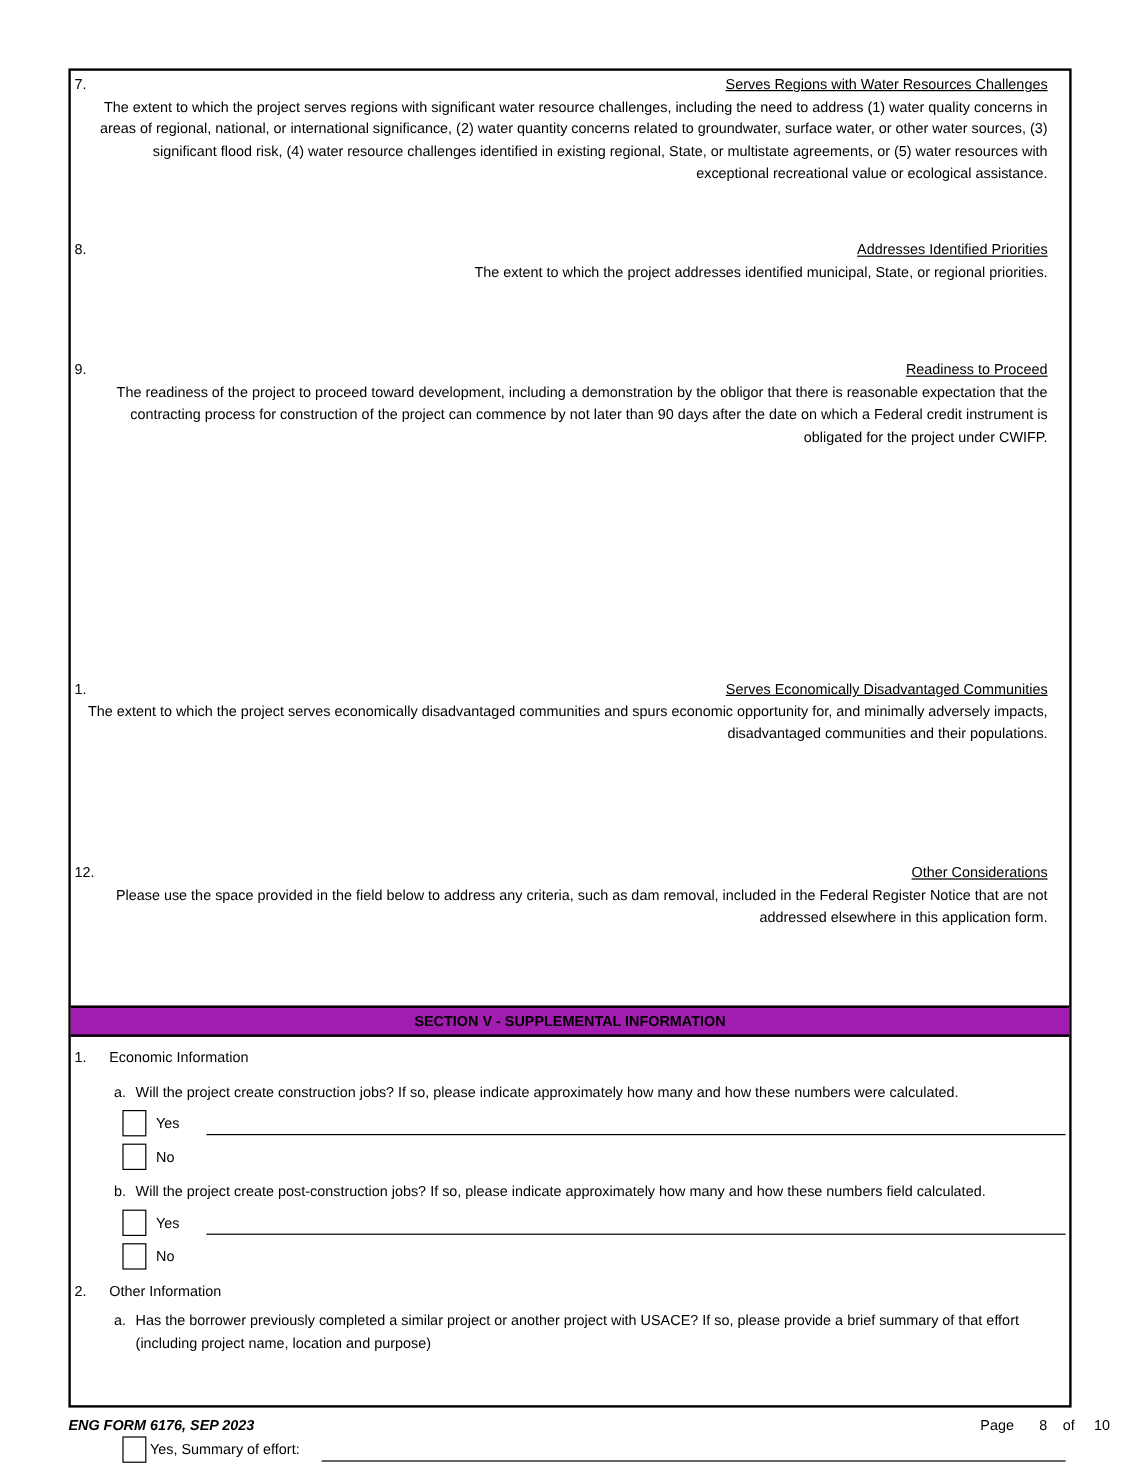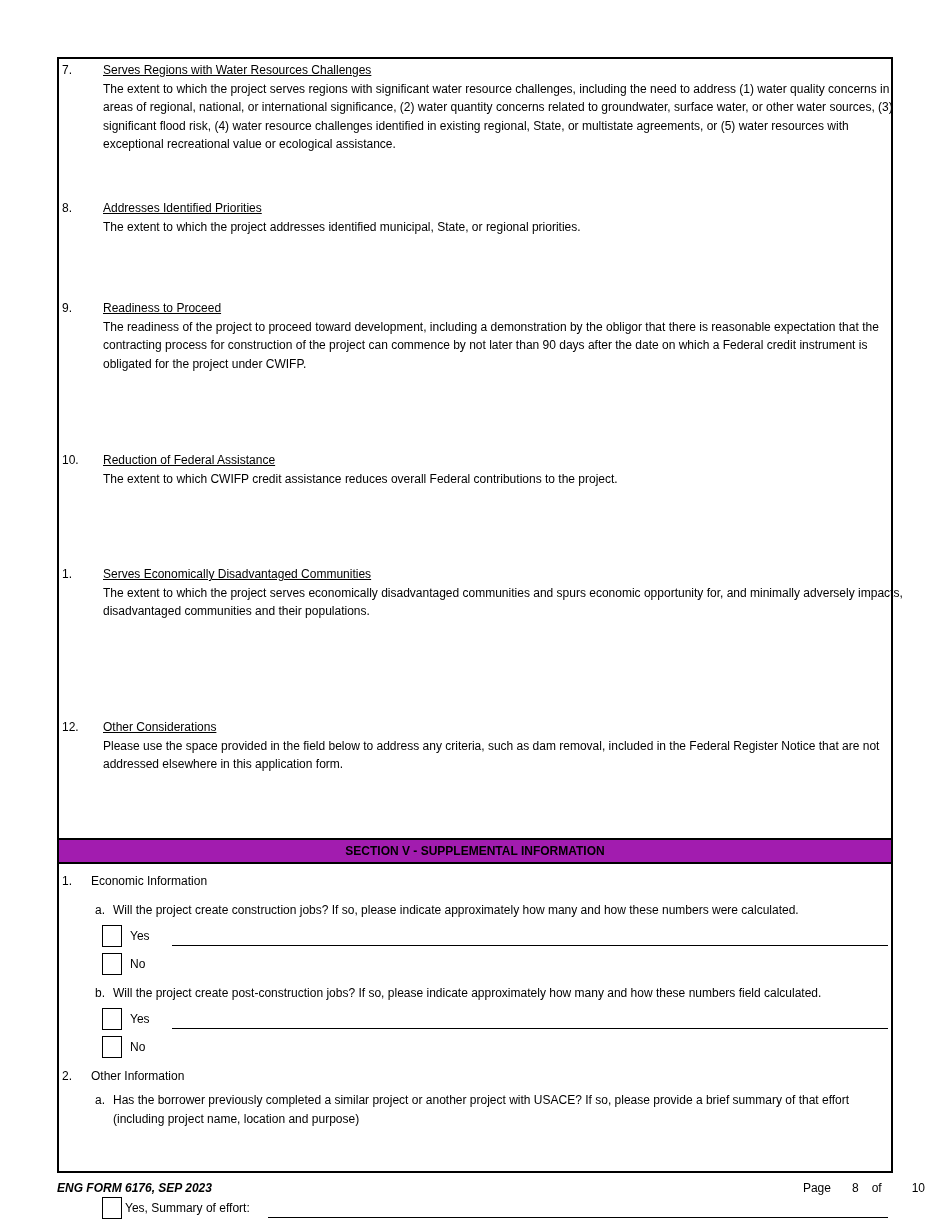--- a/index.html
+++ b/index.html
@@ -11,21 +11,21 @@
     -webkit-font-smoothing:antialiased;
   }
   .form-box{
     position:absolute;left:57px;top:57px;
     width:832px;height:1112px;
     border:2px solid #000;
     box-sizing:content-box;
   }
   .abs{position:absolute;left:0;right:0;}
   .crit-num{position:absolute;left:3px;top:0;width:24px;}
-  .crit-text{margin-left:44px;width:802px;}
+  .crit-text{margin-left:12px;width:802px;text-align:right;}
   .crit-title{text-decoration:underline;}
   .sec-num{position:absolute;left:3px;top:0;width:24px;}
   .sec-label{margin-left:32px;}
   .sub-letter{position:absolute;left:36px;top:0;width:18px;}
   .sub-text{margin-left:54px;width:776px;}
   .section-bar{
     position:absolute;left:0;right:0;top:779px;height:22px;
     background:#a21caf;
     border-top:2px solid #000;border-bottom:2px solid #000;
     display:flex;align-items:center;justify-content:center;
@@ -46,21 +46,21 @@
     position:absolute;left:57px;top:1179px;
     font-weight:bold;font-style:italic;white-space:nowrap;text-align:right;
   }
   .footer-right{
     position:absolute;right:25px;top:1179px;
     display:flex;white-space:nowrap;
   }
   .footer-right span{display:inline-block;}
   .fr-gap1{margin-left:21px;}
   .fr-gap2{margin-left:13px;}
-  .fr-gap3{margin-left:30px;}
+  .fr-gap3{margin-left:16px;}
 </style>
 </head>
 <body>
 
 <div class="form-box">
 
   <div class="abs" style="top:2px">
     <div class="crit-num">7.</div>
     <div class="crit-text">
       <div class="crit-title">Serves Regions with Water Resources Challenges</div>
@@ -77,27 +77,20 @@
   </div>
 
   <div class="abs" style="top:240px">
     <div class="crit-num">9.</div>
     <div class="crit-text">
       <div class="crit-title">Readiness to Proceed</div>
       <div class="crit-body">The readiness of the project to proceed toward development, including a demonstration by the obligor that there is reasonable expectation that the contracting process for construction of the project can commence by not later than 90 days after the date on which a Federal credit instrument is obligated for the project under CWIFP.</div>
     </div>
   </div>
 
-  <div class="abs" style="top:392px">
-    <div class="crit-num">10.</div>
-    <div class="crit-text">
-      <div class="crit-title">Reduction of Federal Assistance</div>
-      <div class="crit-body">The extent to which CWIFP credit assistance reduces overall Federal contributions to the project.</div>
-    </div>
-  </div>
 
   <div class="abs" style="top:506px">
     <div class="crit-num">1.</div>
     <div class="crit-text">
       <div class="crit-title">Serves Economically Disadvantaged Communities</div>
       <div class="crit-body">The extent to which the project serves economically disadvantaged communities and spurs economic opportunity for, and minimally adversely impacts, disadvantaged communities and their populations.</div>
     </div>
   </div>
 
   <div class="abs" style="top:659px">

